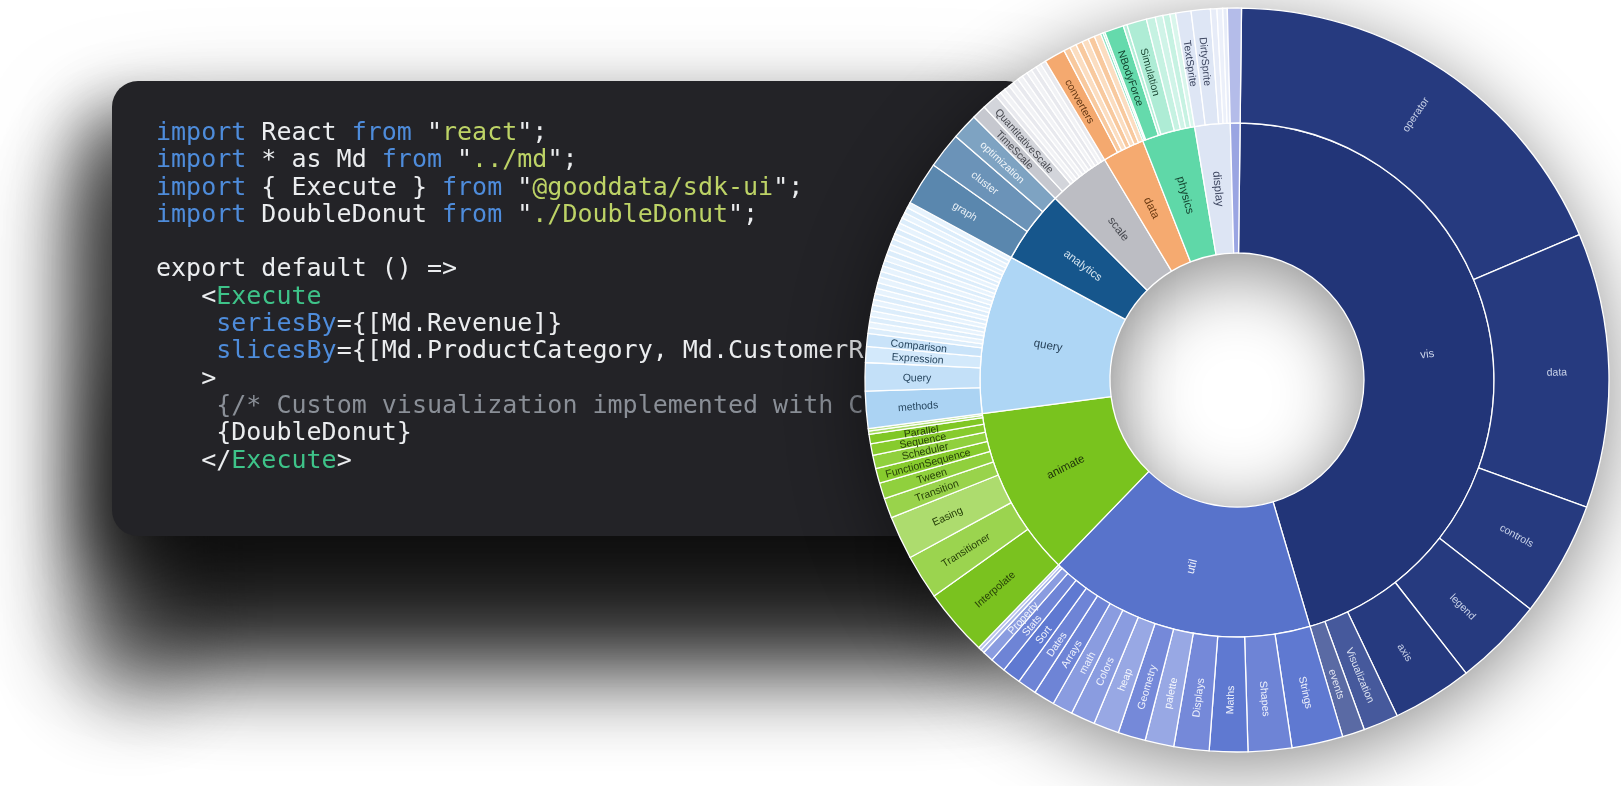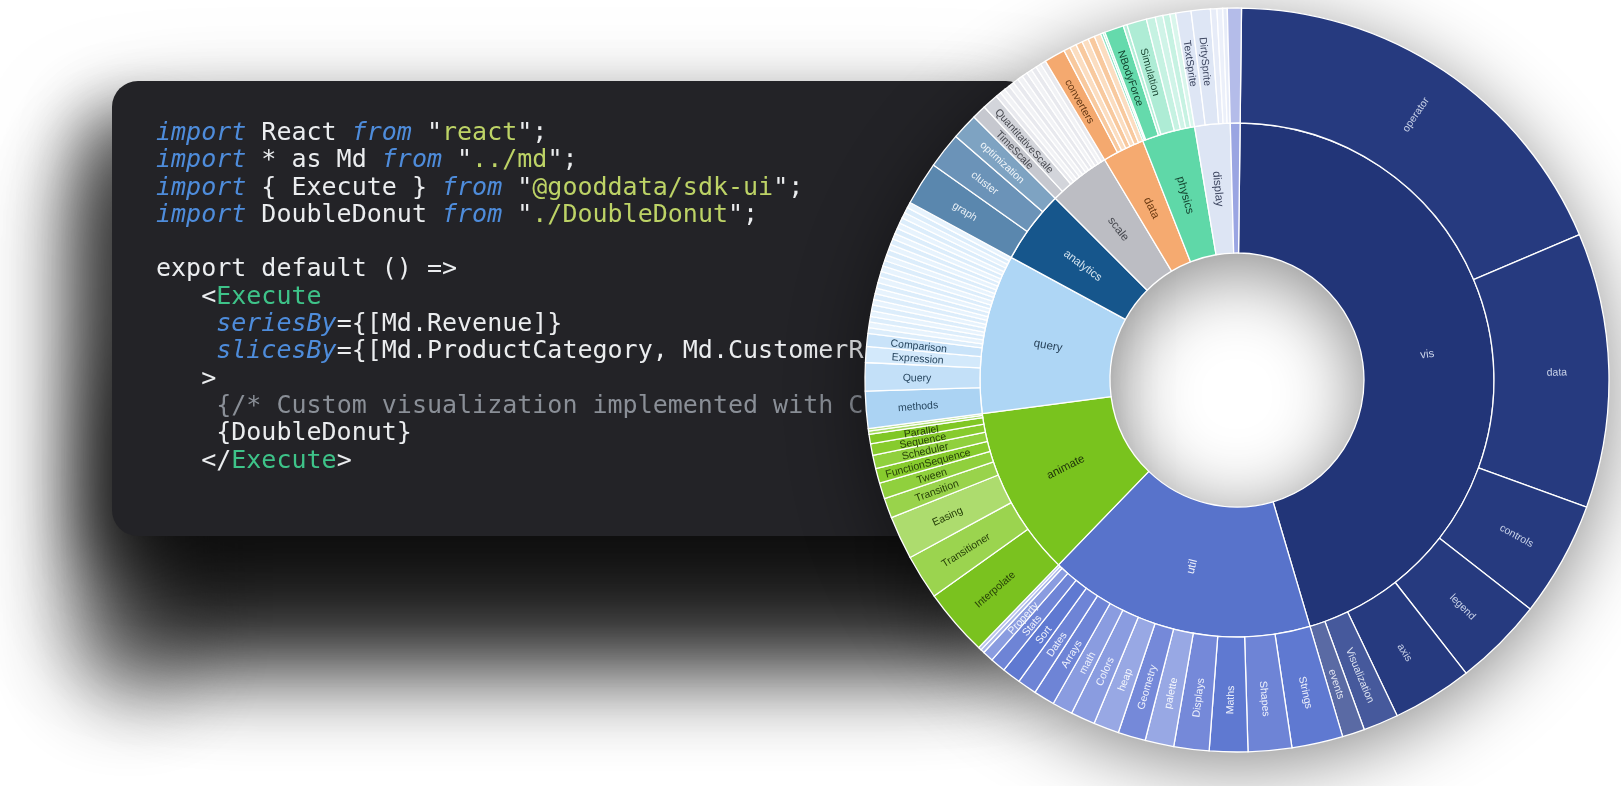--- a/index.html
+++ b/index.html
@@ -4,21 +4,21 @@
 <style>
   html,body{margin:0;padding:0;background:#ffffff;width:1621px;height:786px;overflow:hidden;}
   .stage{position:relative;width:1621px;height:786px;font-family:"Liberation Sans",sans-serif;}
   .shadow-blob{position:absolute;left:128px;top:360px;width:900px;height:310px;background:#000;opacity:.78;border-radius:60px;filter:blur(46px);z-index:1;}
   .shadow-blob2{position:absolute;left:70px;top:140px;width:120px;height:560px;background:#000;opacity:.45;border-radius:60px;filter:blur(40px);z-index:1;}
   .code-panel{position:absolute;left:112px;top:81px;width:920px;height:455px;border-radius:26px;z-index:2;
     box-shadow:-30px 25px 60px rgba(0,0,0,.40),0 70px 120px rgba(0,0,0,.65);}
   .code{margin:0;padding:37px 20px 0 44px;font-family:"DejaVu Sans Mono","Liberation Mono",monospace;
     font-size:25px;line-height:27.3px;white-space:pre;}
   .cl{height:27.3px;}
-  .c-k{color:var(--k);font-style:italic;} .c-p{color:var(--p);} .c-s{color:var(--s);} .c-g{color:var(--g);text-align:center;} .c-c{color:var(--c);}
+  .c-k{color:var(--k);} .c-p{color:var(--p);} .c-s{color:var(--s);} .c-g{color:var(--g);text-align:center;} .c-c{color:var(--c);}
   .sunburst{position:absolute;left:0;top:0;z-index:3;filter:drop-shadow(0 14px 38px rgba(0,0,0,.45));}
   .sunburst path{stroke-linejoin:round;}
   .sunburst text{pointer-events:none;}
 </style>
 </head>
 <body>
 
 <div class="stage">
   <div class="shadow-blob"></div>
   <div class="shadow-blob2"></div>

